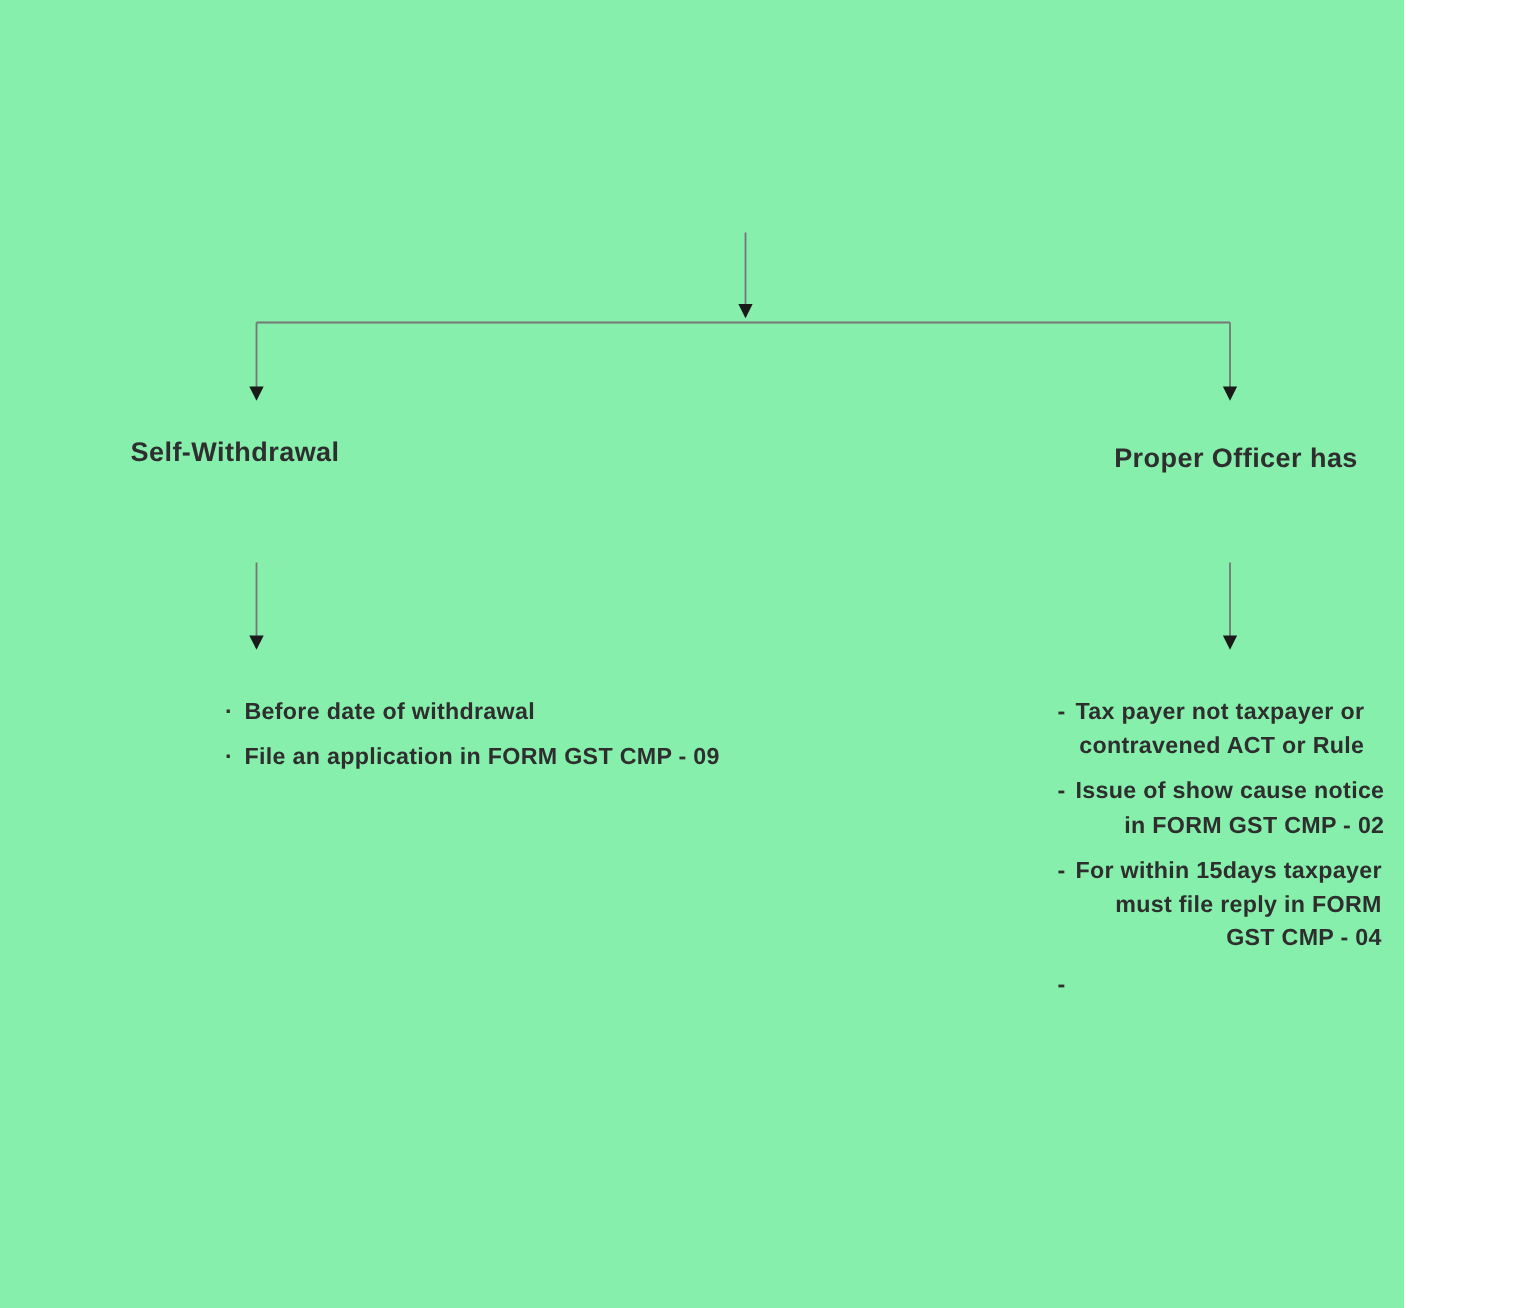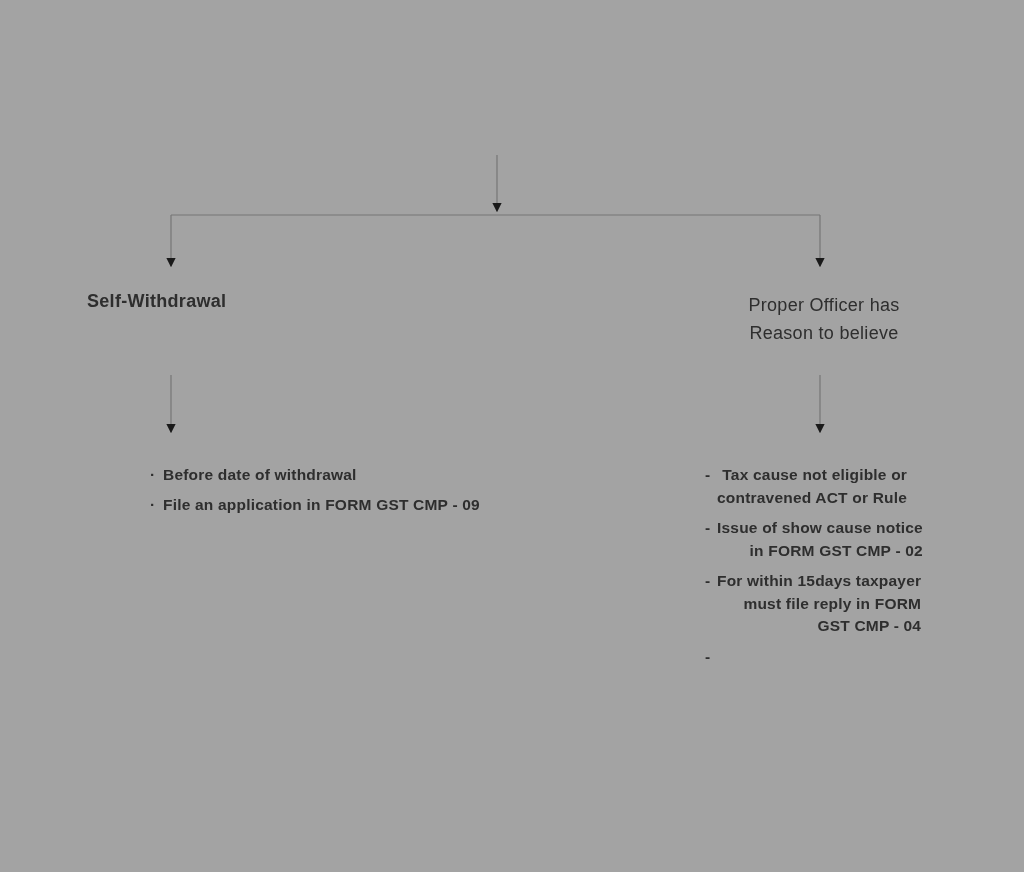--- a/index.html
+++ b/index.html
@@ -2,23 +2,23 @@
 <html><head>
 <meta charset="utf-8">
 <style>
   html, body {
     margin: 0;
     padding: 0;
     background: #ffffff;
   }
   .canvas {
     position: relative;
-    width: 1024px;
+    width: 936px;
     height: 872px;
-    background: #a3a3a3;
+    background: #86efac;
     overflow: hidden;
     font-family: "Liberation Sans", "DejaVu Sans", sans-serif;
     color: #2e2e2e;
   }
   .connector-layer {
     position: absolute;
     left: 0;
     top: 0;
     width: 1024px;
     height: 872px;
@@ -33,21 +33,21 @@
     letter-spacing: 0.3px;
     white-space: nowrap;
   }
   .branch-title-right {
     position: absolute;
     left: 717px;
     top: 291px;
     width: 214px;
     text-align: center;
     font-size: 18px;
-    font-weight: normal;
+    font-weight: bold;
     letter-spacing: 0.3px;
     line-height: 28px;
   }
   .list {
     position: absolute;
   }
   .list-left {
     left: 150px;
     top: 464px;
     width: 400px;
@@ -114,27 +114,26 @@
       <span class="item-text">Before date of withdrawal</span>
     </div>
     <div class="item">
       <span class="marker">·</span>
       <span class="item-text">File an application in FORM GST CMP - 09</span>
     </div>
   </div>
 
   <div class="branch-title-right">
     <div>Proper Officer has</div>
-    <div>Reason to believe</div>
   </div>
 
   <div class="list list-right">
     <div class="item">
       <span class="marker">-</span>
-      <span class="item-text">Tax cause not eligible or
+      <span class="item-text">Tax payer not taxpayer or
 contravened ACT or Rule</span>
     </div>
     <div class="item">
       <span class="marker">-</span>
       <span class="item-text">Issue of show cause notice
 in FORM GST CMP - 02</span>
     </div>
     <div class="item">
       <span class="marker">-</span>
       <span class="item-text">For within 15days taxpayer

